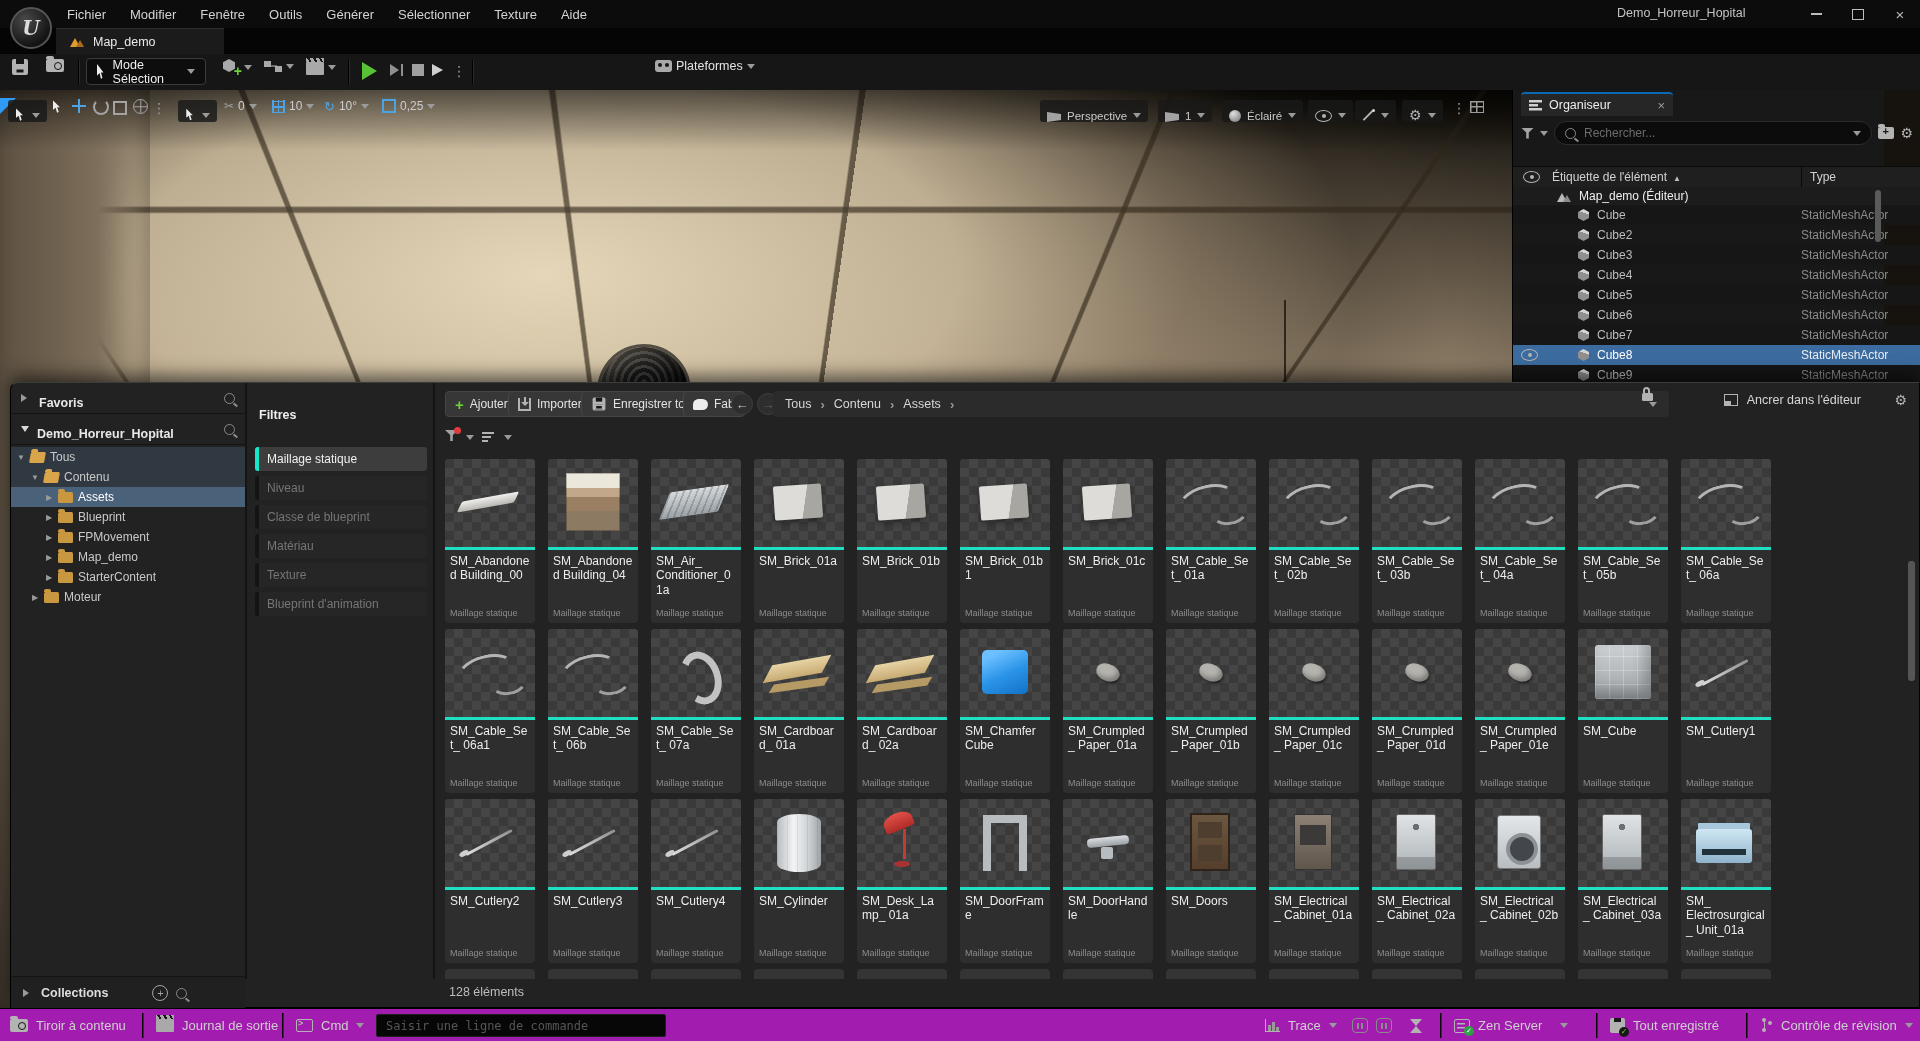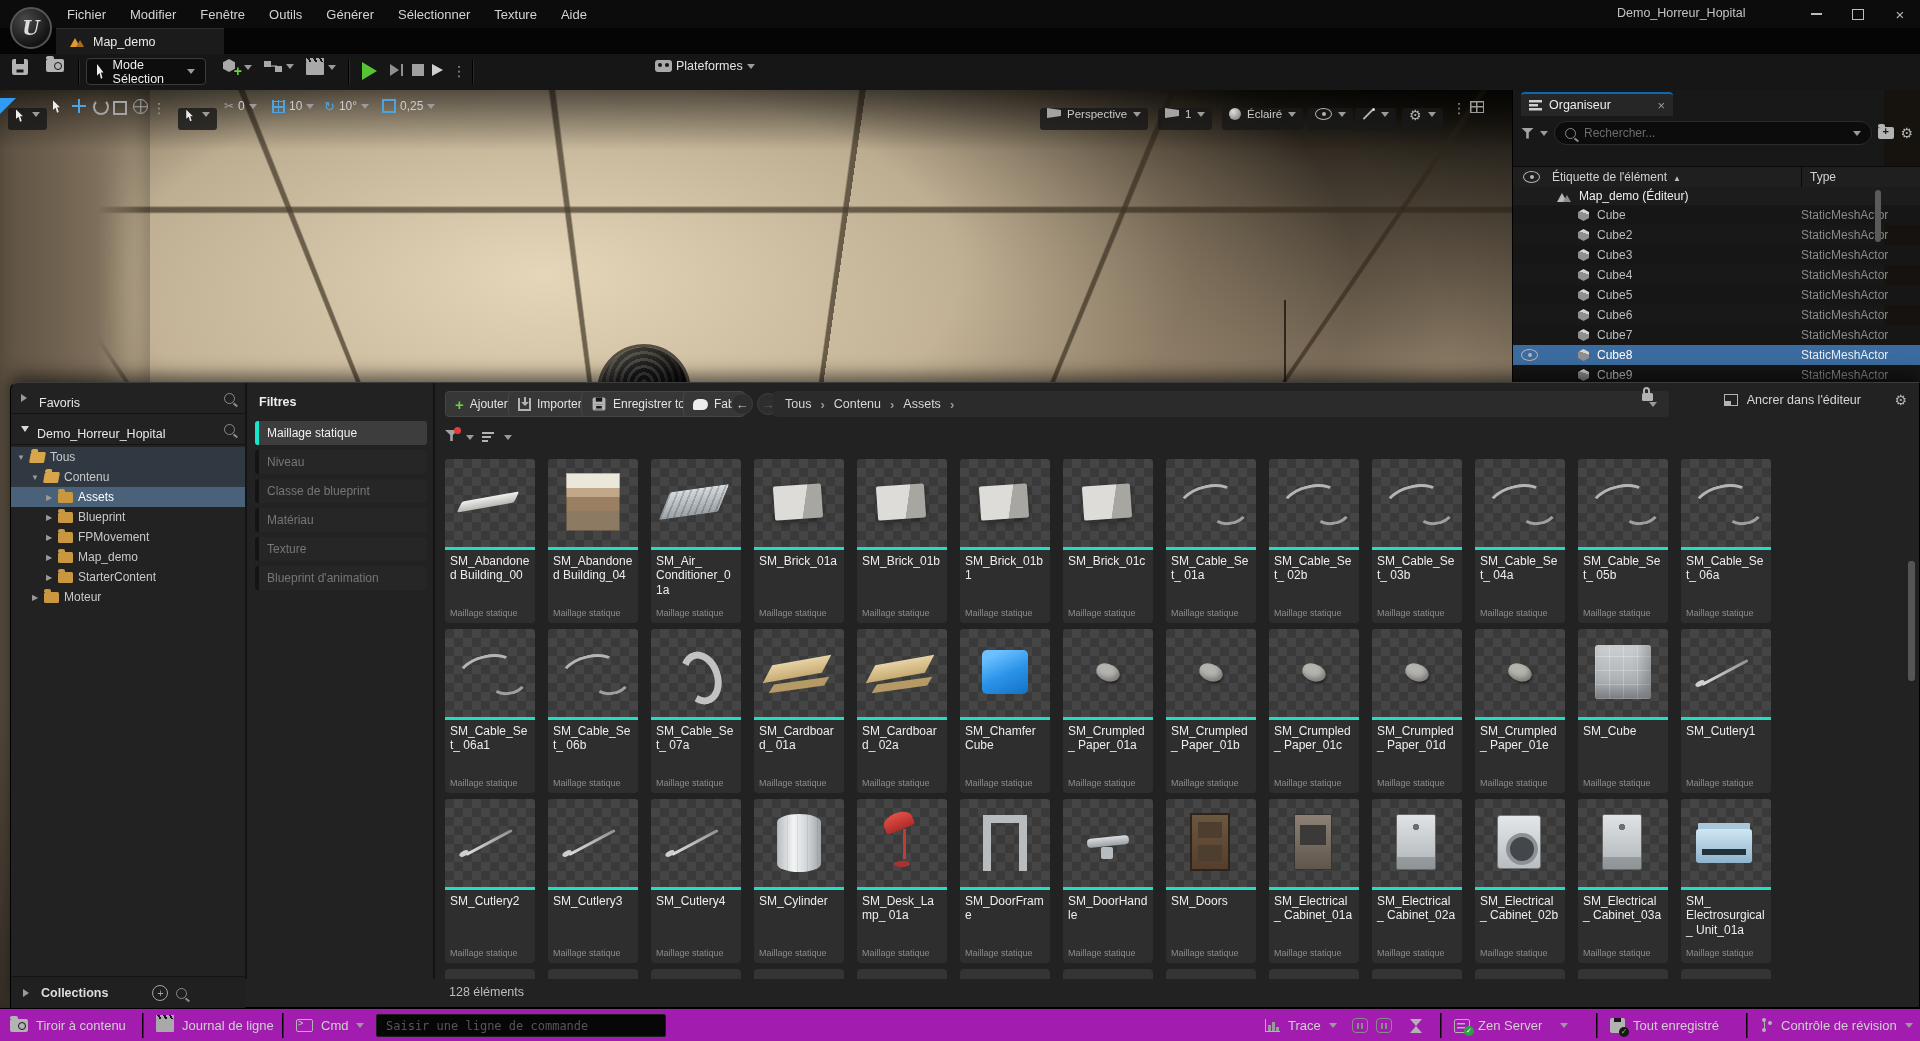--- a/index.html
+++ b/index.html
@@ -94,22 +94,22 @@
     box-shadow:inset -6px 0 18px rgba(30,24,16,.35);}
   .vp-vig{position:absolute;left:0;top:0;width:1512px;height:918px;
     background:linear-gradient(180deg,rgba(0,0,0,.55) 0,rgba(0,0,0,0) 60px),
                radial-gradient(ellipse 1400px 800px at 40% 30%,rgba(0,0,0,0) 60%,rgba(0,0,0,.45) 100%);}
   .vp-sphere{position:absolute;left:600px;top:257px;width:88px;height:88px;border-radius:50%;
     background:repeating-radial-gradient(circle at 50% 40%,#3f3f3f 0 3px,#191919 3px 7px);
     box-shadow:inset -12px -18px 26px rgba(0,0,0,.9),inset 8px 10px 16px rgba(170,158,134,.28),0 0 0 3px rgba(12,12,12,.65);}
   .vp-wire{position:absolute;left:1284px;top:210px;width:2px;height:170px;background:rgba(28,22,16,.8);}
   .vp-corner{position:absolute;left:0;top:8px;width:0;height:0;border-top:16px solid #2f9bf2;border-right:16px solid transparent;}
   #vp-toolbar{position:absolute;left:0;top:6px;width:1512px;height:26px;}
-  .vpill{position:absolute;top:12px;height:22px;background:rgba(24,24,24,.82);border-radius:3px;
-    display:flex;align-items:flex-start;gap:6px;padding:0 7px;color:#c9c9c9;font-size:11.5px;}
+  .vpill{position:absolute;top:4px;height:22px;background:rgba(24,24,24,.82);border-radius:3px;
+    display:flex;align-items:flex-end;gap:6px;padding:0 7px;color:#c9c9c9;font-size:11.5px;}
   .vico{position:absolute;top:3px;display:flex;align-items:center;gap:4px;}
   .icn-move{width:14px;height:14px;display:inline-block;
     background:linear-gradient(#4ba3e3,#4ba3e3) 50% 0/2px 100% no-repeat,linear-gradient(#4ba3e3,#4ba3e3) 0 50%/100% 2px no-repeat;}
   .icn-rot{width:12px;height:12px;border:2px solid #a3a3a3;border-top-color:transparent;border-radius:50%;display:inline-block;}
   .icn-scl{width:10px;height:10px;border:2px solid #a3a3a3;display:inline-block;}
   .icn-globe{position:relative;width:13px;height:13px;border:1.5px solid #a3a3a3;border-radius:50%;display:inline-block;}
   .icn-globe::before{content:'';position:absolute;left:50%;top:0;width:1.5px;height:100%;background:#a3a3a3;transform:translateX(-50%);}
   .icn-globe::after{content:'';position:absolute;top:50%;left:0;width:100%;height:1.5px;background:#a3a3a3;transform:translateY(-50%);}
   .icn-grid9{width:13px;height:13px;display:inline-block;
     background-image:repeating-linear-gradient(0deg,#4ba3e3 0 1.5px,transparent 1.5px 5.5px),
@@ -178,39 +178,39 @@
   .ol-scroll{position:absolute;right:3px;top:100px;width:6px;height:52px;background:#5a5a5a;border-radius:3px;}
 
   
   #drawer{position:absolute;left:10px;top:382px;width:1910px;height:626px;background:#222222;
     border:1px solid #000;border-top:1px solid #3c3c3c;border-radius:8px 0 0 0;box-sizing:border-box;
     box-shadow:0 -6px 18px rgba(0,0,0,.6);}
   .dr-vsep{position:absolute;top:0;width:2px;height:596px;background:#141414;}
   
   #leftcol{position:absolute;left:0;top:0;width:234px;height:626px;}
   .sec-head{height:30px;display:flex;align-items:center;gap:8px;padding:0 10px;border-bottom:1px solid #141414;}
-  .sec-head .t{flex:1;color:#e8e8e8;font-size:12.5px;font-weight:normal;margin-top:9px;}
+  .sec-head .t{flex:1;color:#e8e8e8;font-size:12.5px;font-weight:bold;margin-top:9px;}
   .tri-r{width:0;height:0;border:4px solid transparent;border-left:6px solid #9a9a9a;display:inline-block;}
   .tri-d{width:0;height:0;border:4px solid transparent;border-top:6px solid #d8d8d8;display:inline-block;margin-top:3px;}
   #tree{position:absolute;left:0;top:64px;width:234px;}
   .tree-row{height:20px;display:flex;align-items:center;gap:5px;font-size:12px;color:#c9c9c9;}
   .tree-row.tint{background:rgba(70,94,118,.38);}
   .tree-row.sel{background:#4a617a;color:#fff;}
   .tcaret{width:8px;text-align:center;color:#9a9a9a;font-size:8px;}
   .icn-folder{position:relative;width:15px;height:11px;background:#c9973f;border-radius:1.5px;display:inline-block;flex:none;}
   .icn-folder::before{content:'';position:absolute;top:-3px;left:0;width:7px;height:3px;background:#c9973f;border-radius:2px 2px 0 0;}
   .icn-folder.openf{transform:skewX(-10deg);background:#d8a54b;}
   .icn-folder.openf::before{background:#d8a54b;}
   #collections{position:absolute;left:0;top:593px;width:234px;height:33px;border-top:1px solid #141414;
     display:flex;align-items:center;gap:8px;padding:0 12px;box-sizing:border-box;background:#202020;}
   #collections .t{color:#dedede;font-size:12.5px;font-weight:bold;}
   .icn-plus-circ{width:14px;height:14px;border:1.5px solid #a3a3a3;border-radius:50%;display:flex;align-items:center;justify-content:center;color:#a3a3a3;font-size:11px;line-height:1;margin-left:36px;}
   
   #filtercol{position:absolute;left:236px;top:0;width:188px;height:596px;}
-  #filtercol .fh{height:30px;display:flex;align-items:center;padding:4px 12px;color:#ededed;font-size:12.5px;font-weight:bold;}
+  #filtercol .fh{height:30px;display:flex;align-items:center;padding:17px 12px;color:#ededed;font-size:12.5px;font-weight:bold;}
   .fpill{position:relative;margin:0 8px 5px 8px;height:24px;background:#262626;border-radius:3px;
     display:flex;align-items:center;overflow:hidden;}
   .fpill .fbar{width:4px;height:100%;background:#141414;flex:none;}
   .fpill .flabel{padding-left:8px;color:#767676;font-size:12px;}
   .fpill.active{background:#3d3d3d;}
   .fpill.active .fbar{background:#16e7c8;}
   .fpill.active .flabel{color:#f0f0f0;}
   
   #cbmain{position:absolute;left:424px;top:0;width:1486px;height:626px;}
   .cb-btn{position:absolute;top:8px;height:26px;background:#373737;border:1px solid #454545;border-radius:4px;
@@ -1105,21 +1105,21 @@
   </div>
 
   <div id="statusbar">
     <div class="sb-item" style="left:10px">
       <span class="icn-folderfind"></span>
       <span>Tiroir à contenu</span>
     </div>
     <div class="sb-sep" style="left:142px"></div>
     <div class="sb-item" style="left:156px">
       <span class="icn-clap" style="margin-top:0"></span>
-      <span>Journal de ligne</span>
+      <span>Journal de sortie</span>
     </div>
     <div class="sb-sep" style="left:282px"></div>
     <div class="sb-item" style="left:296px">
       <span class="icn-console"></span>
       <span>Cmd</span>
       <span class="caret"></span>
     </div>
     <input id="console-input" placeholder="Saisir une ligne de commande" style="">
 
     <div class="sb-item" style="left:1265px">

